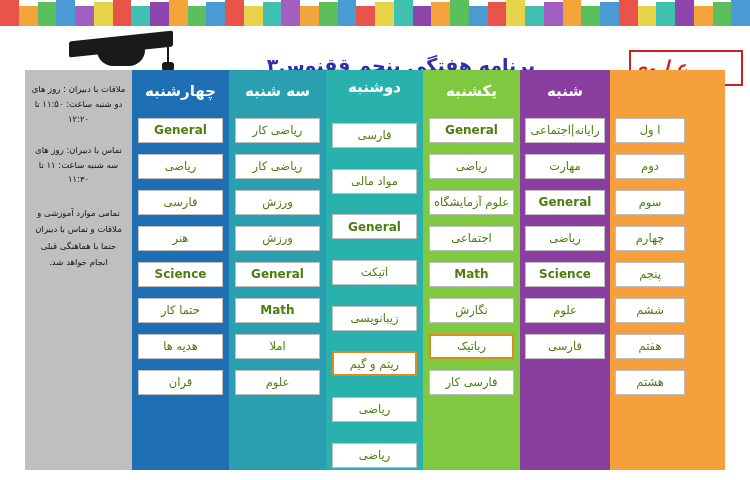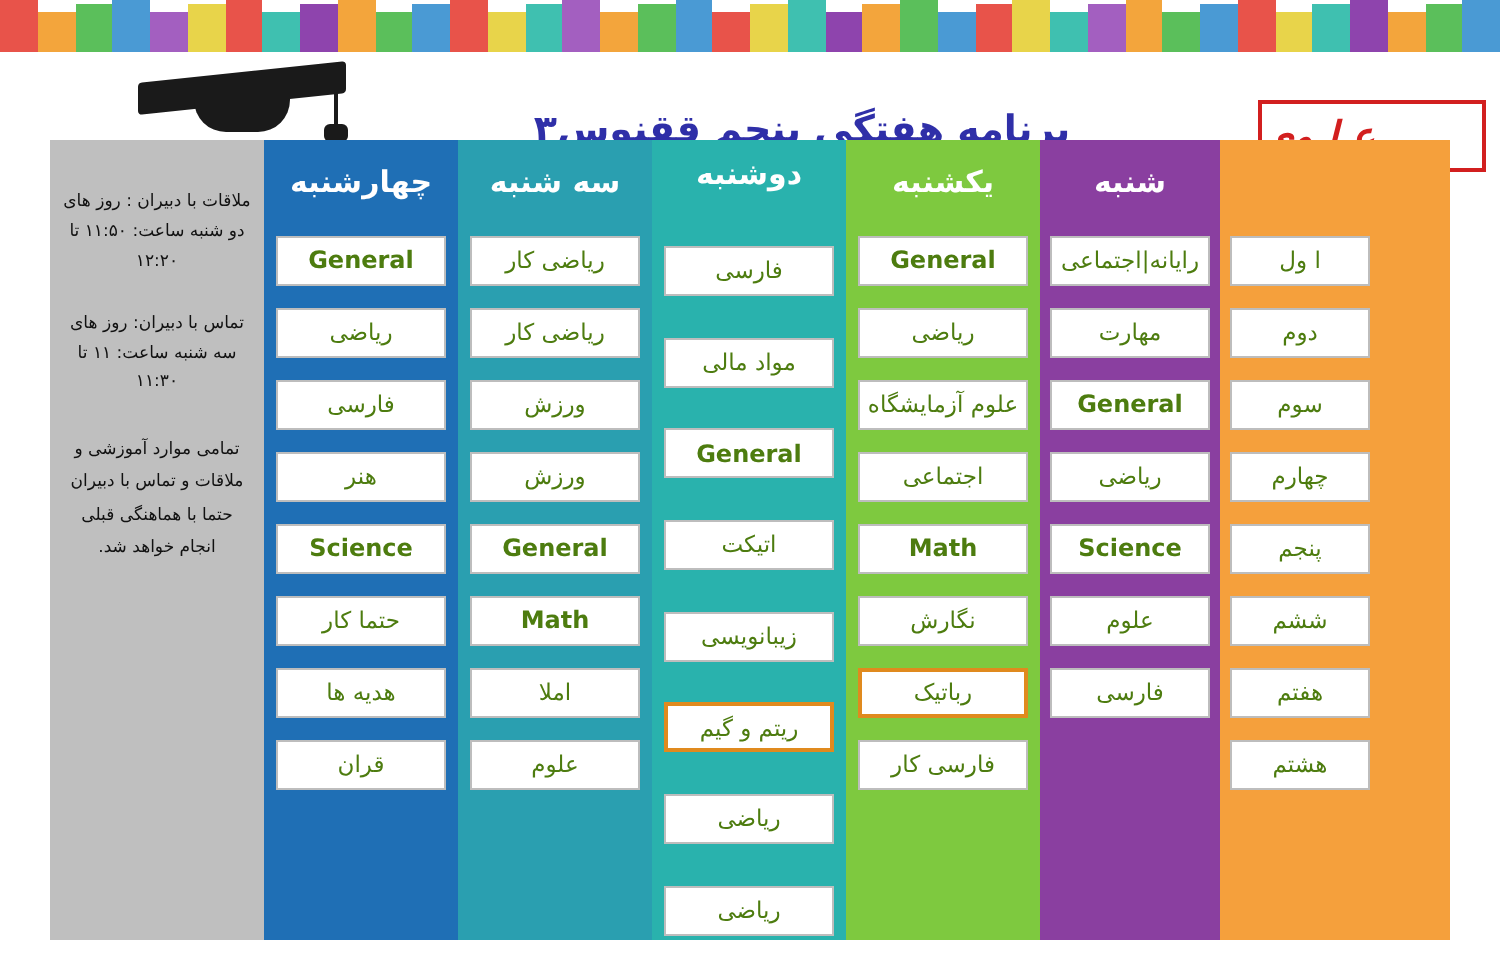--- a/index.html
+++ b/index.html
@@ -101,21 +101,21 @@
   }
 
   
   .notes{
     width:120px;
     background:#bfbfbf;
     color:#111;
     font-size:8.5px;
     direction:rtl;
     text-align:center;
-    padding:24px 6px 0 6px;
+    padding:12px 6px 0 6px;
     box-sizing:border-box;
     line-height:1.75;
   }
   .notes p{margin:0 0 16px 0;}
   .notes p.last{margin-top:18px;line-height:1.9;}
 
   
   .endstrip{width:35px;}
 </style>
 </head>

